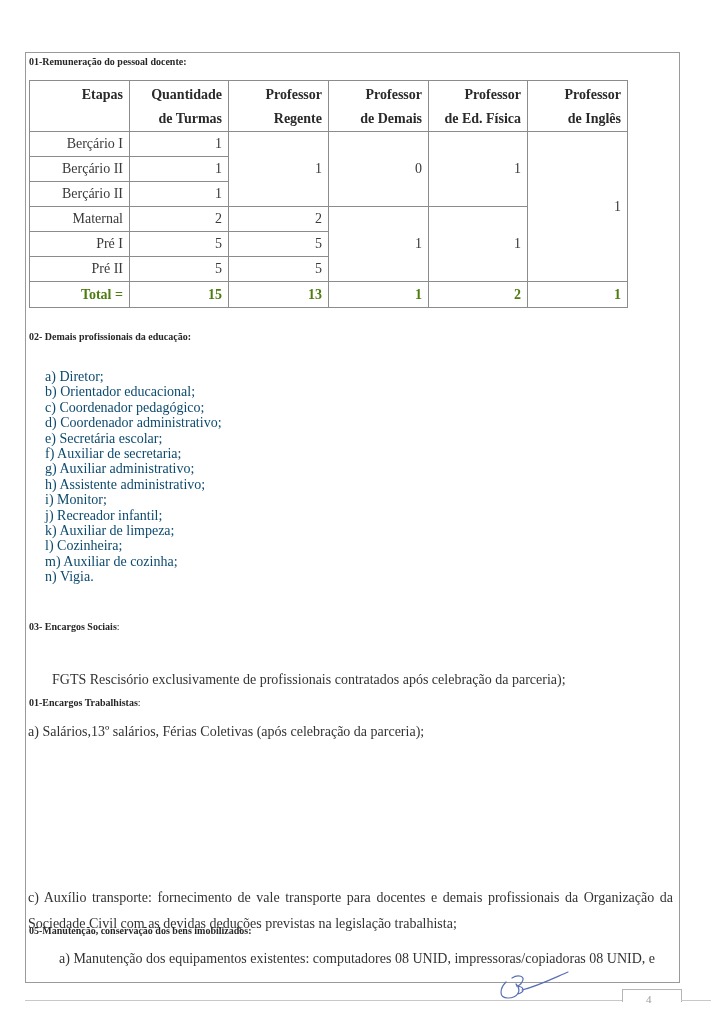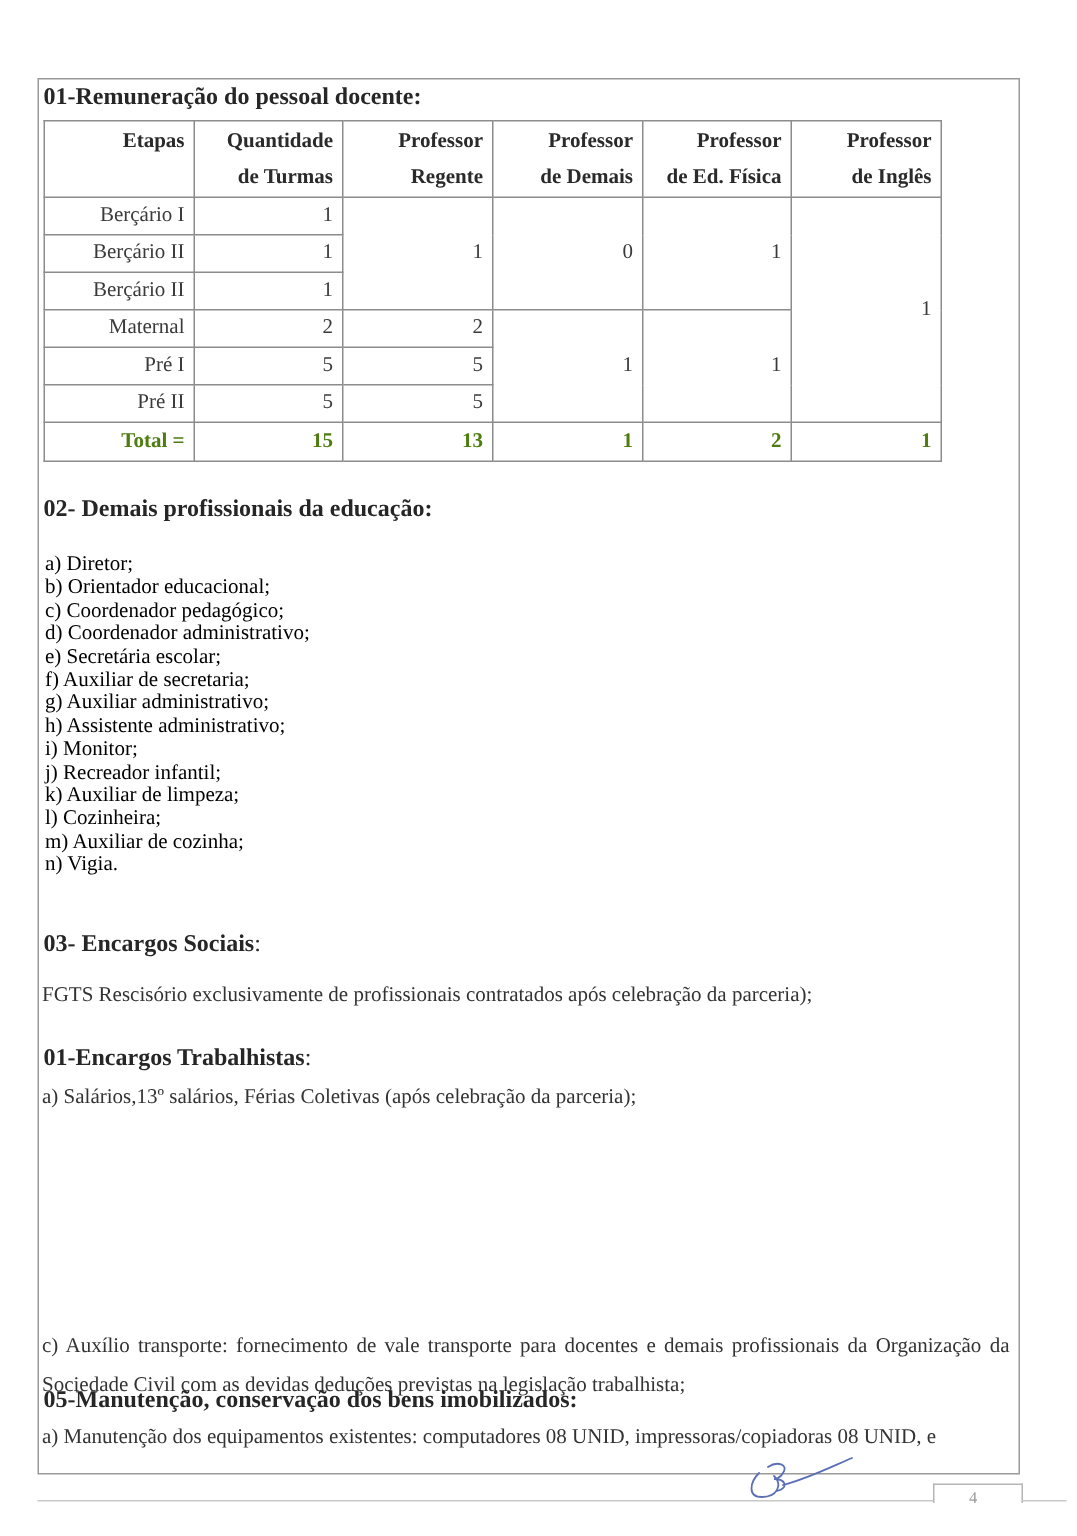--- a/index.html
+++ b/index.html
@@ -4,34 +4,34 @@
 <style>
   html, body { margin: 0; padding: 0; }
   body {
     width: 718px; height: 1024px; background: #ffffff; position: relative; overflow: hidden;
     font-family: "Liberation Serif", "DejaVu Serif", serif; color: #2a2a2a;
   }
   .frame {
     position: absolute; left: 25px; top: 52px; width: 655px; height: 931px;
     border: 1px solid #9a9a9a; box-sizing: border-box;
   }
-  .sec-title { position: absolute; font-weight: bold; font-size: 16px; color: #262626; white-space: nowrap; }
+  .sec-title { position: absolute; font-weight: bold; font-size: 10px; color: #262626; white-space: nowrap; }
   .sec-title .plain { font-weight: normal; }
   table.staff {
     position: absolute; left: 3px; top: 27px; width: 598px; border-collapse: collapse; table-layout: fixed;
     font-size: 14px;
   }
   table.staff td, table.staff th {
     border: 1px solid #8c8c8c; padding: 0 6px; vertical-align: middle; text-align: right; color: #3a3a3a;
     font-weight: normal;
   }
   table.staff th { font-weight: bold; vertical-align: top; padding-top: 2px; line-height: 24px; height: 48px; color: #2a2a2a; }
   table.staff td { height: 24px; line-height: 24px; }
   table.staff tr.total td { font-weight: bold; height: 25px; color: #4d7c0f; }
-  .list { position: absolute; left: 4px; top: 369px; font-size: 14px; line-height: 15.4px; color: #000000; }
+  .list { position: absolute; left: 19px; top: 369px; font-size: 14px; line-height: 15.4px; color: #0c4a6e; }
   .list div { white-space: nowrap; }
   .para { position: absolute; left: 2px; width: 645px; font-size: 14px; line-height: 26px; color: #333; text-align: justify; }
   .para.nowrap { white-space: nowrap; }
   .footer-line { position: absolute; top: 1000px; height: 1px; background: #c8c8c8; }
   .page-box {
     position: absolute; left: 622px; top: 989px; width: 58px; height: 12px;
     border-top: 1px solid #b5b5b5; border-left: 1px solid #b5b5b5; border-right: 1px solid #b5b5b5;
   }
   .page-num { position: absolute; left: 646px; top: 993px; font-size: 11px; color: #9a9a9a; }
   .signature { position: absolute; left: 492px; top: 968px; width: 80px; height: 36px; }
@@ -119,28 +119,28 @@
     <div>h) Assistente administrativo;</div>
     <div>i)  Monitor;</div>
     <div>j) Recreador infantil;</div>
     <div>k) Auxiliar de limpeza;</div>
     <div>l) Cozinheira;</div>
     <div>m) Auxiliar de cozinha;</div>
     <div>n) Vigia.</div>
   </div>
 
   <div class="sec-title" style="left:3px; top:568px;"><span>03- Encargos Sociais</span><span class="plain">:</span></div>
-  <div class="para nowrap" style="top:598px;">FGTS Rescisório exclusivamente de profissionais contratados após celebração da parceria);</div>
+  <div class="para nowrap" style="top:614px;margin-left:24px;">FGTS Rescisório exclusivamente de profissionais contratados após celebração da parceria);</div>
 
   <div class="sec-title" style="left:3px; top:644px;"><span>01-Encargos Trabalhistas</span><span class="plain">:</span></div>
   <div class="para nowrap" style="top:666px;">a)  Salários,13º salários, Férias Coletivas (após celebração da parceria);</div>
   <div class="para" style="top:832px; text-align-last:left;">c) Auxílio transporte: fornecimento de vale transporte para docentes e demais profissionais da Organização da Sociedade Civil com as devidas deduções previstas na legislação trabalhista;</div>
 
   <div class="sec-title" style="left:3px; top:872px;">05-Manutenção, conservação dos bens imobilizados:</div>
-  <div class="para nowrap" style="top:893px;">a) Manutenção dos equipamentos existentes: computadores 08 UNID, impressoras/copiadoras 08 UNID, e</div>
+  <div class="para nowrap" style="top:893px;margin-left:31px;">a) Manutenção dos equipamentos existentes: computadores 08 UNID, impressoras/copiadoras 08 UNID, e</div>
 </div>
 
 <svg class="signature" viewBox="0 0 80 36">
   <path d="M14 14 C 8 20, 6 30, 16 30 C 26 30, 30 22, 24 16 M20 10 C 26 6, 34 8, 30 14 C 28 18, 24 18, 24 18 C 32 18, 34 24, 26 26 M30 22 C 46 18, 62 10, 76 4" fill="none" stroke="#5a6fb5" stroke-width="1.2" stroke-linecap="round"></path>
 </svg>
 
 <div class="footer-line" style="left:25px; width:597px;"></div>
 <div class="page-box"></div>
 <div class="footer-line" style="left:681px; width:30px;"></div>
 <div class="page-num">4</div>

